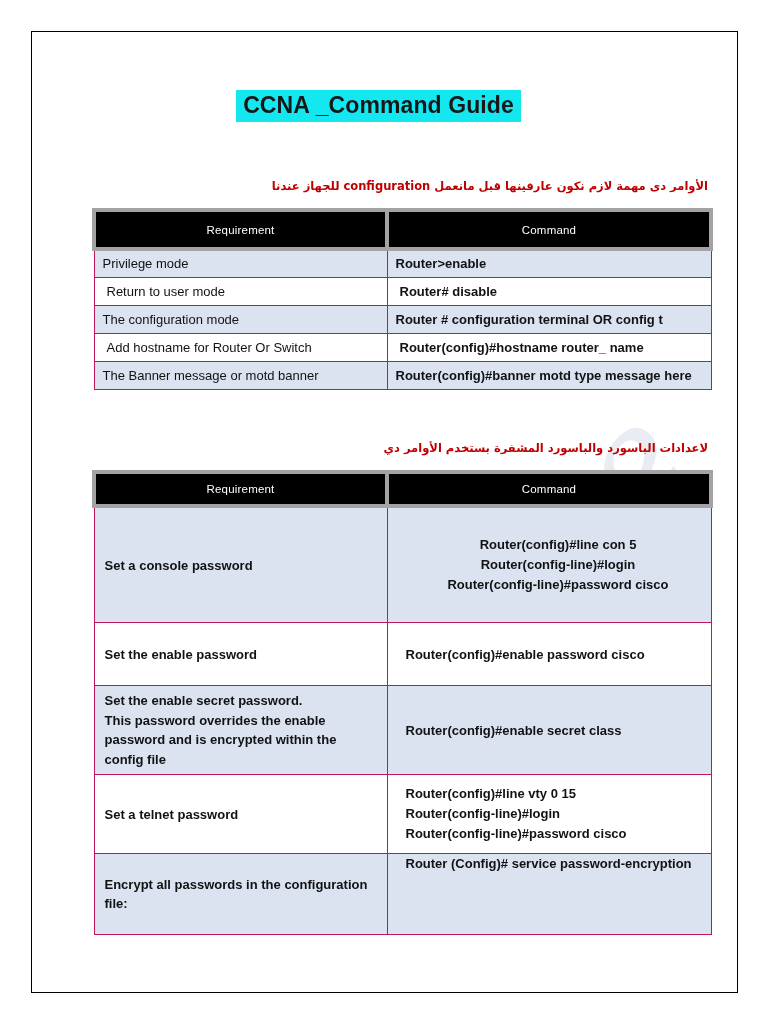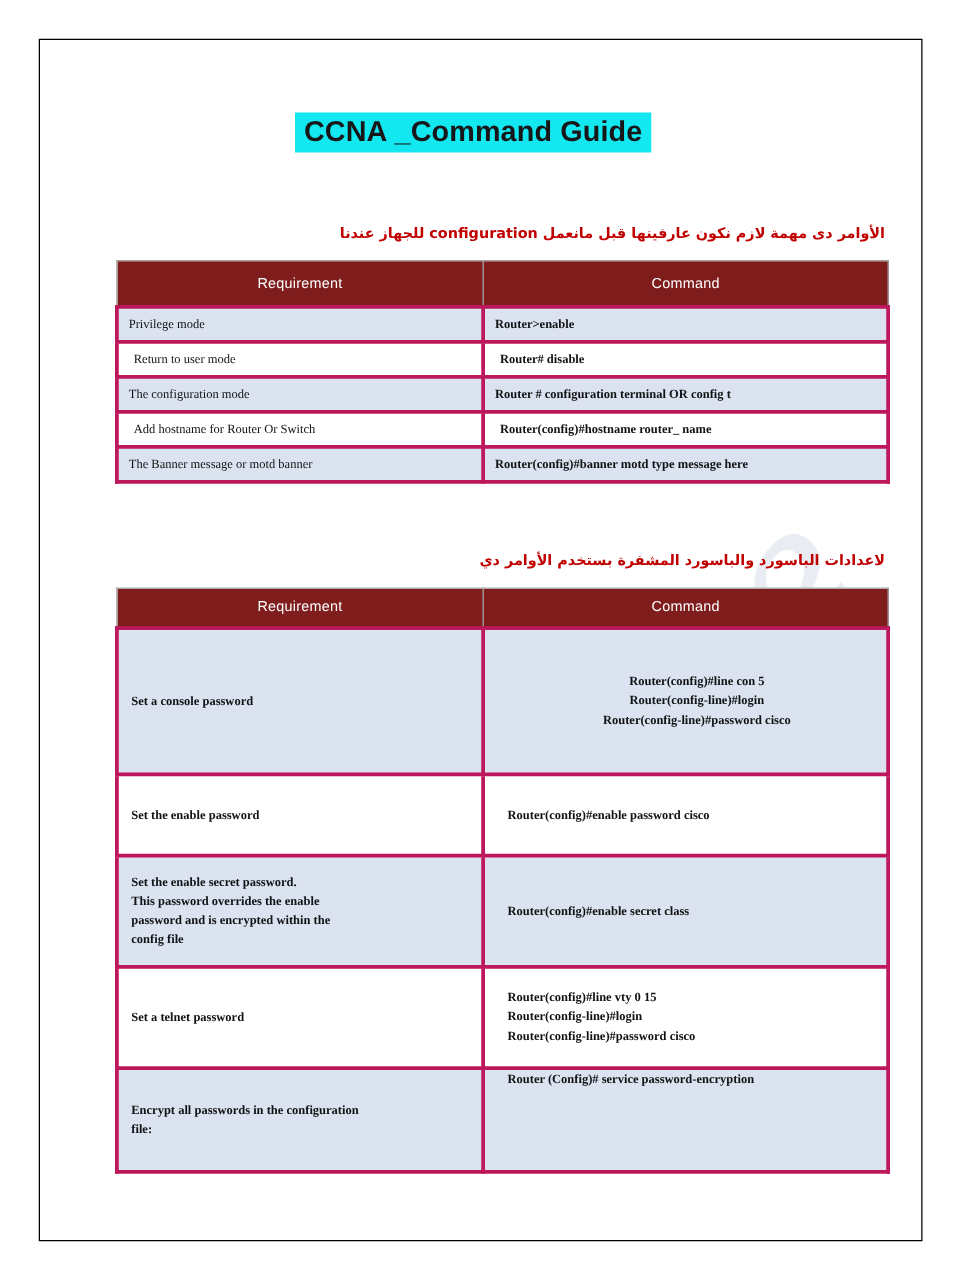--- a/index.html
+++ b/index.html
@@ -107,39 +107,38 @@
     table-layout: fixed;
     background: #ffffff;
   }
   #table-basic { top: 176px; }
   #table-password { top: 438px; }
 
   .cmd-table col.col-req { width: 293px; }
   .cmd-table col.col-cmd { width: 324px; }
 
   .cmd-table thead th {
-    background: #7f1d1d;
+    background: #000000;
     color: #ffffff;
     font-size: 11.5px;
     font-weight: normal;
     text-align: center;
     padding: 0;
-    border: 1px solid #a3a3a3;
+    border: 4px solid #a3a3a3;
     letter-spacing: 0.2px;
   }
   #table-basic thead th { height: 35px; }
   #table-password thead th { height: 30px; }
 
   .cmd-table tbody td {
-    border: 3px solid #be185d;
+    border: 1px solid #be185d;
     vertical-align: middle;
-    font-size: 10px;
+    font-size: 13px;
     color: #111214;
     padding: 3px 0 3px 8px;
-    font-family: Liberation Serif, serif;
   }
   .cmd-table tbody tr.shade td { background: #DCE3F0; }
   .cmd-table tbody tr.plain td { background: #ffffff; padding-left: 12px; }
 
   
   #table-basic tbody td.req { font-weight: normal; }
   #table-basic tbody td.cmd { font-weight: bold; }
   #table-basic tbody tr { height: 28px; }
 
   

